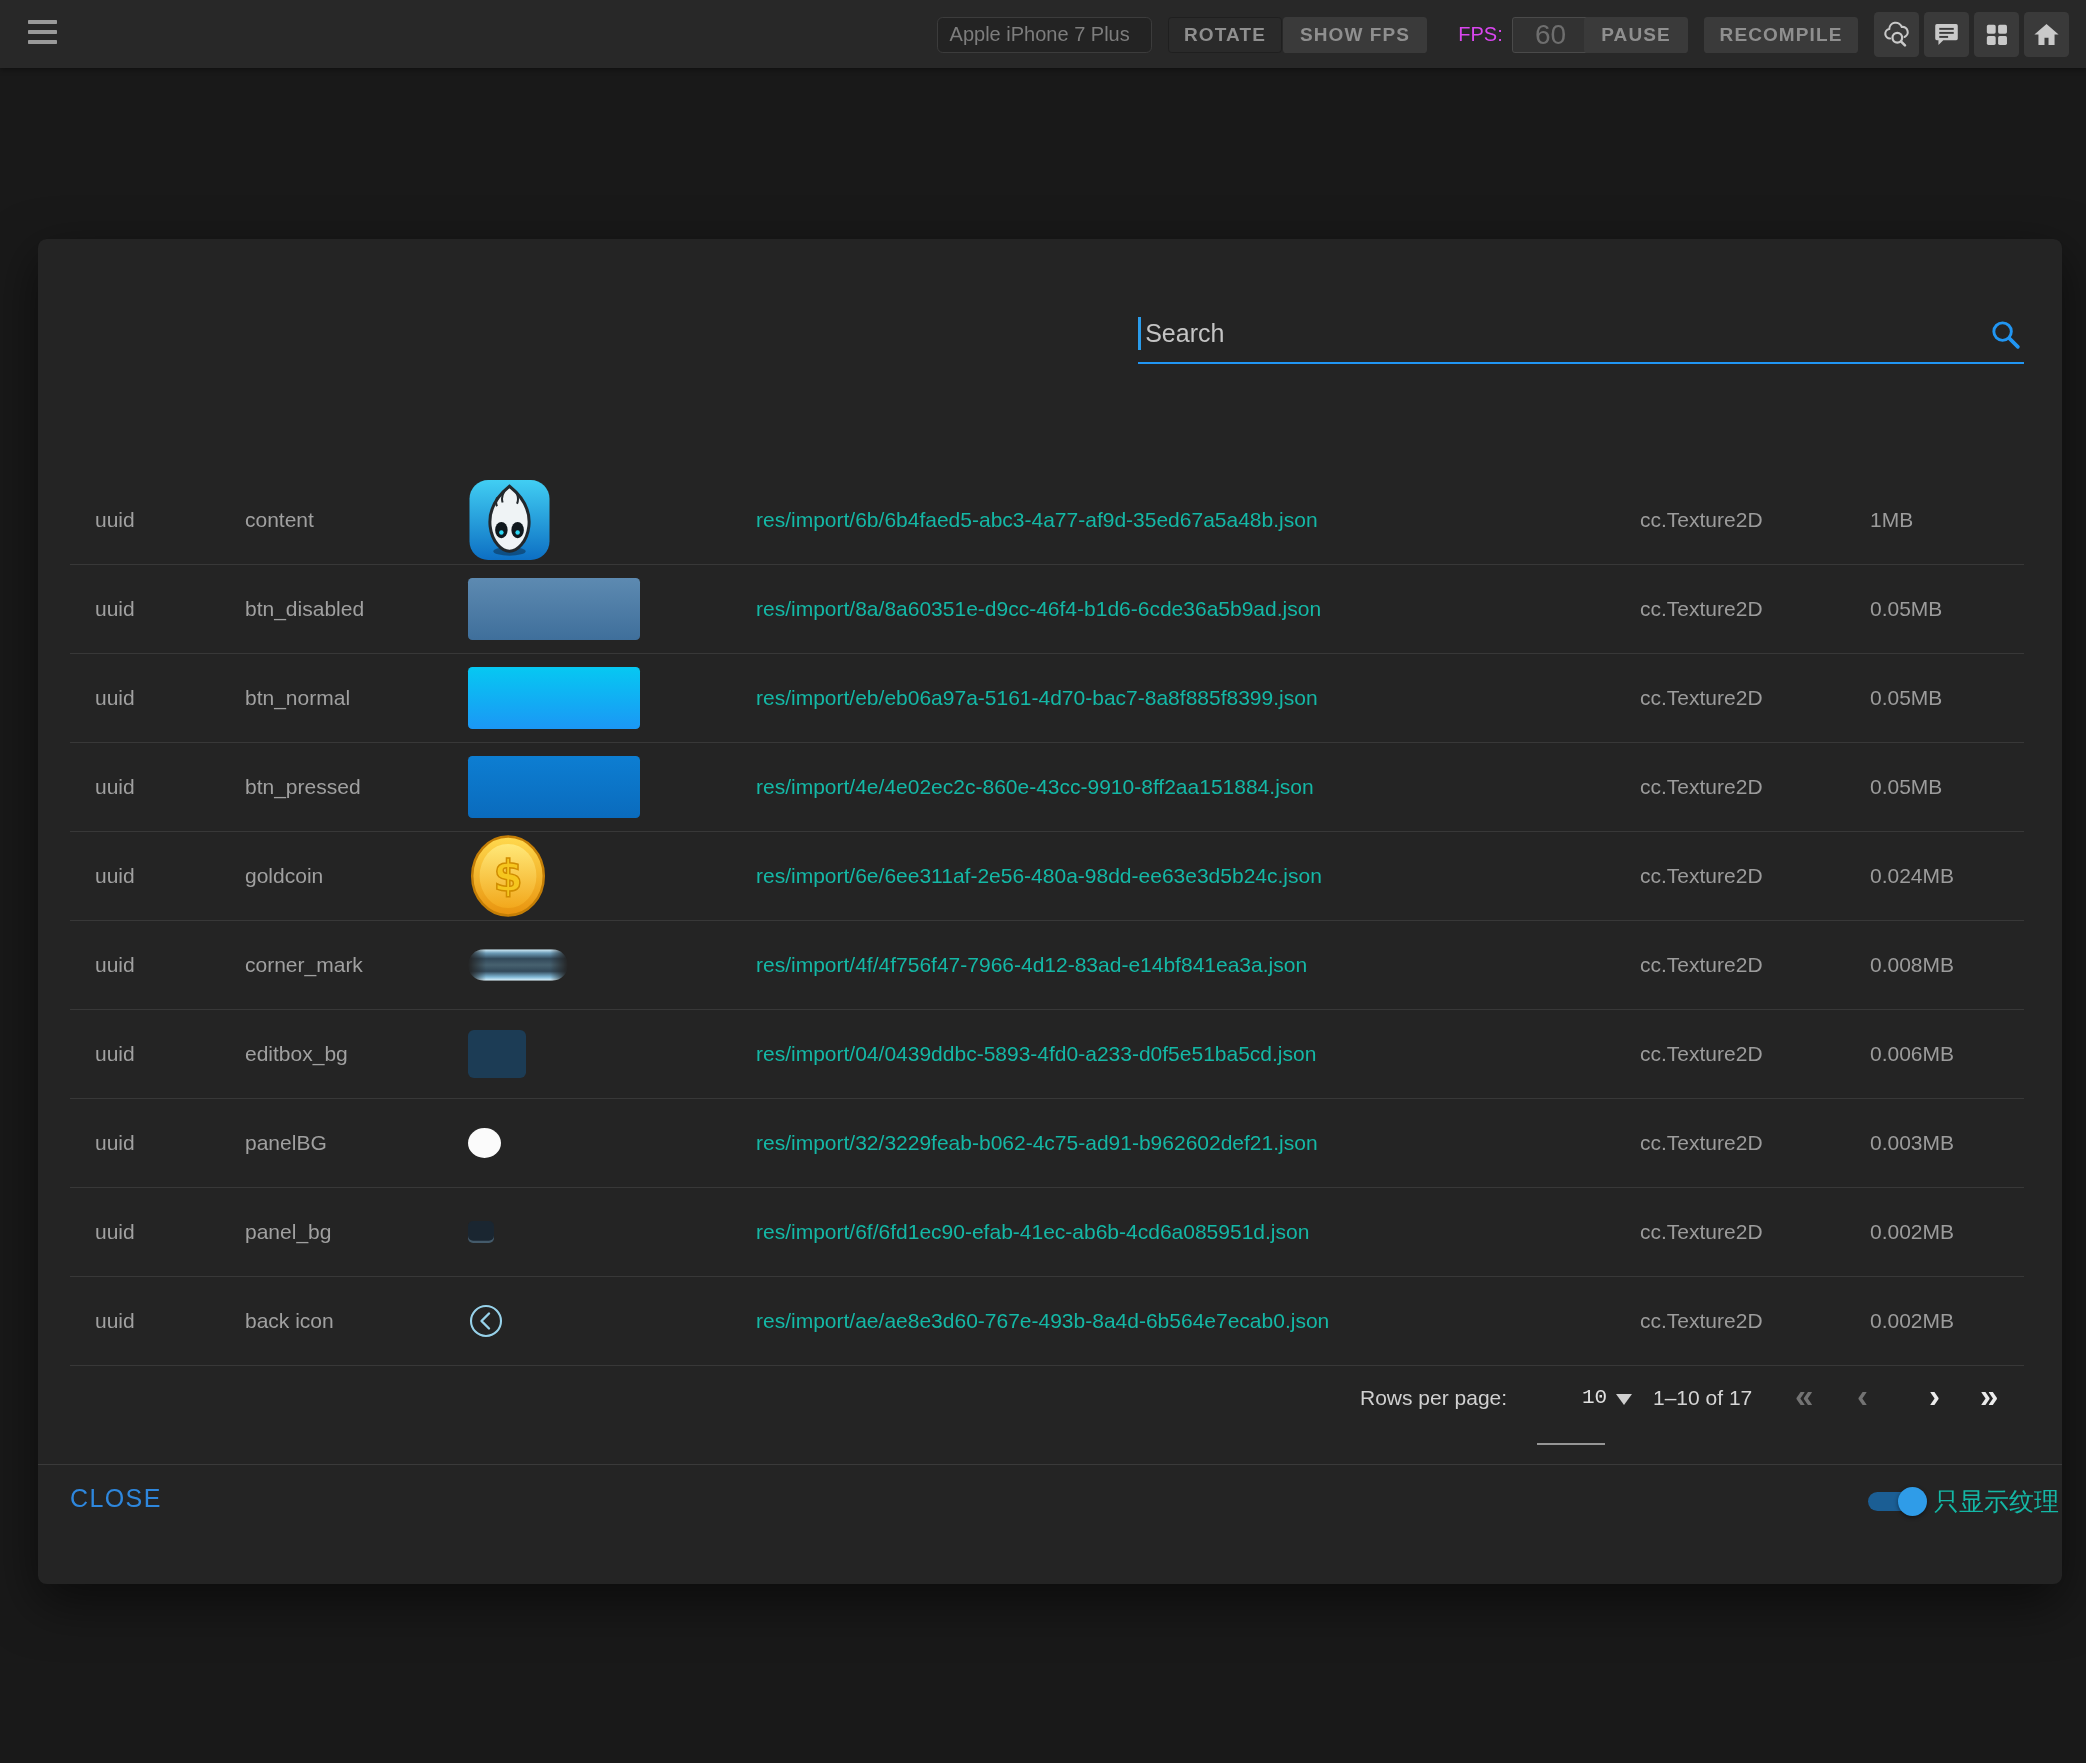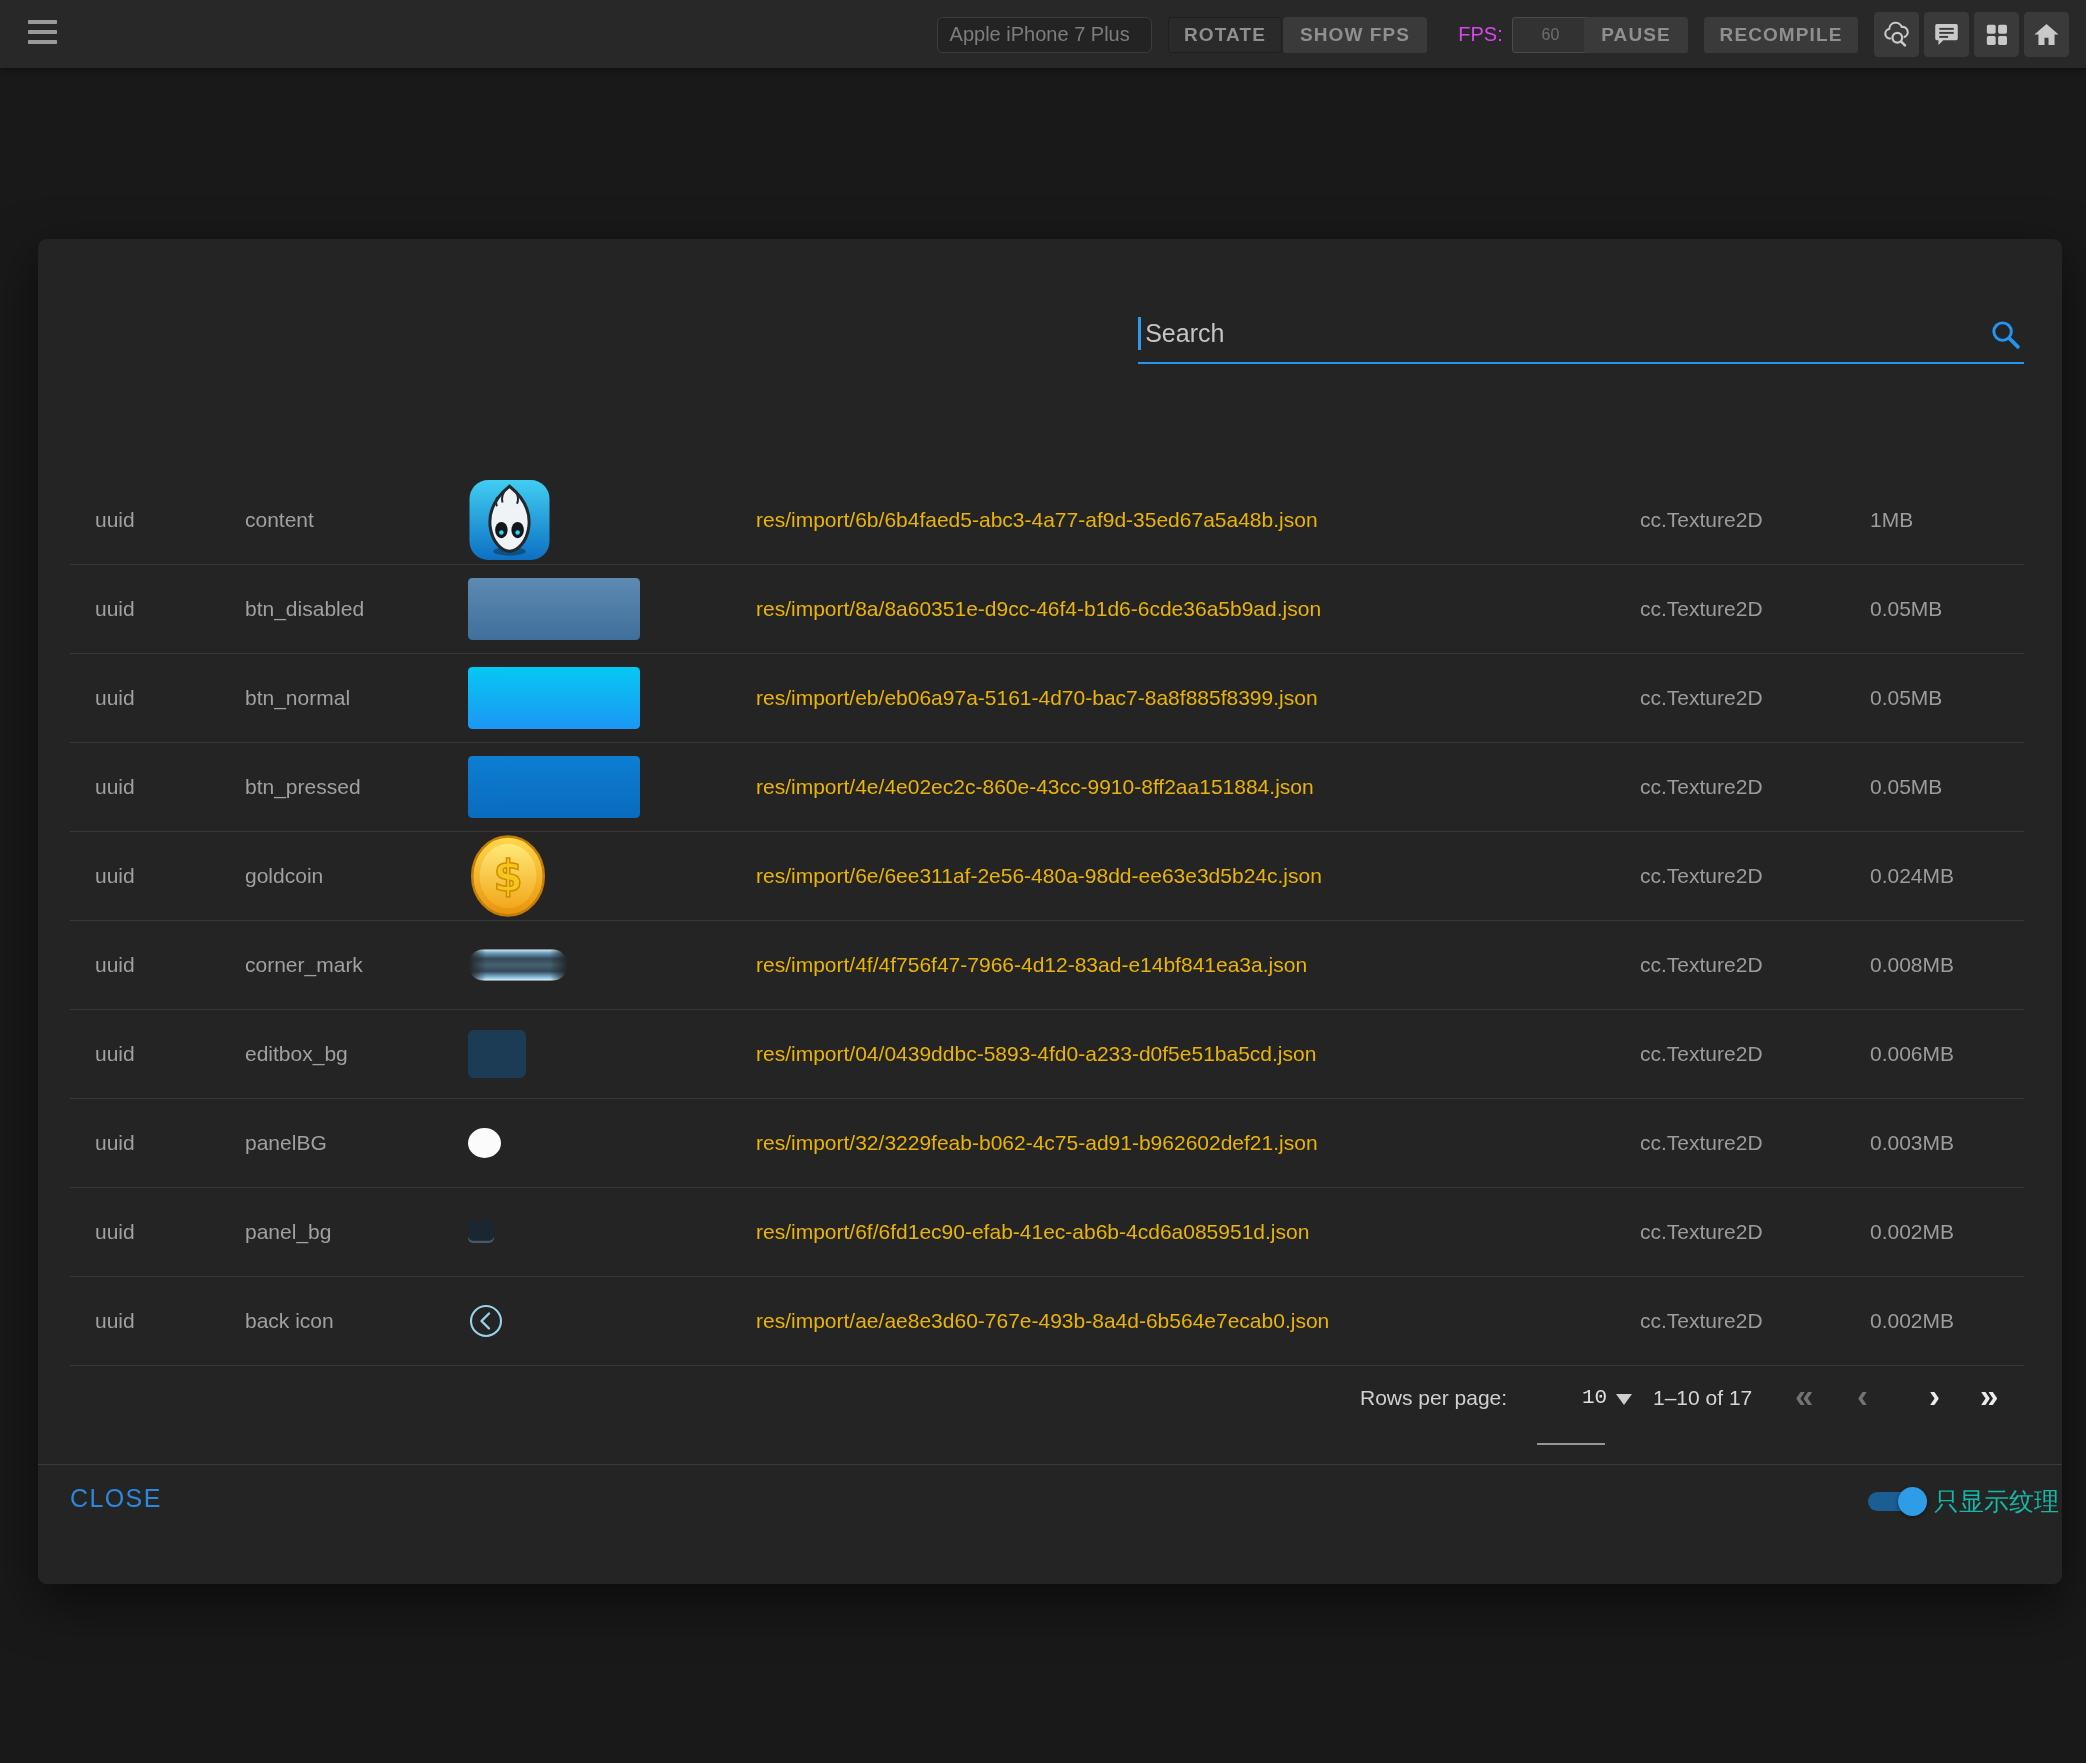--- a/index.html
+++ b/index.html
@@ -11,21 +11,21 @@
     box-shadow:0 1.4px 5.8px rgba(0,0,0,.45);}
   .hamburger{position:absolute;left:27.5px;top:20px;width:30px;height:27.5px;cursor:pointer;}
   .hamburger span{display:block;width:29px;height:4.3px;background:#9a9a9a;border-radius:0.7px;margin-bottom:5.8px;}
   .tb-item{position:absolute;top:16.7px;height:36px;box-sizing:border-box;display:flex;align-items:center;justify-content:center;}
   .tb-device{left:937px;width:215px;background:#232323;border:1.4px solid #3c3c3c;border-radius:5.8px;
     color:#7d7d7d;font-size:20px;padding-left:11.6px;justify-content:flex-start;}
   .tb-btn{background:#3a3a3a;border-radius:3.6px;color:#8f8f8f;font-size:19px;font-weight:bold;letter-spacing:1.1px;}
   .tb-rotate{left:1168px;width:114px;background:#2a2a2a;border:0.7px solid #1f1f1f;}
   .tb-showfps{left:1283px;width:144px;text-align:center;}
   .tb-fpslabel{left:1459px;width:43px;color:#d946ef;font-size:20px;background:none;}
-  .tb-fpsinput{left:1512px;width:77px;background:#323232;border:1.4px solid #4a4a4a;border-radius:2.9px;color:#6e6e6e;font-size:16px;}
+  .tb-fpsinput{left:1512px;width:77px;background:#323232;border:1.4px solid #4a4a4a;border-radius:2.9px;color:#6e6e6e;font-size:28px;}
   .tb-pause{left:1584px;width:104px;}
   .tb-recompile{left:1704px;width:154px;}
   .tb-icon{top:11.6px;width:45px;height:45px;background:#3a3a3a;border-radius:4.3px;}
   .tb-icon svg{width:29px;height:29px;}
   .ti-1{left:1874px}.ti-2{left:1924px}.ti-3{left:1974px}.ti-4{left:2024px}
 
   
   .dialog{position:absolute;left:38px;top:239px;width:2024px;height:1345px;background:#242424;
     border-radius:8.7px;box-shadow:0 17.4px 51px rgba(0,0,0,.55);}
   .dlg-title{position:absolute;left:32px;top:62px;font-size:27.5px;line-height:39px;color:#f0f0f0;font-weight:500;}
@@ -37,21 +37,21 @@
 
   .thead{position:absolute;left:32px;right:38px;top:145px;height:60px;border-bottom:0.7px solid #454545;}
   .hcell{position:absolute;top:50%;transform:translateY(-50%);font-size:20px;color:#9a9a9a;}
   .hcell.sorted{color:#fafafa;font-weight:bold;}
   .sort-arrow{font-size:22px;margin-left:7.2px;font-weight:bold;}
   .c-type{left:25px}.c-name{left:175px}.c-preview{left:398px}.c-id{left:686px}.c-content{left:1570px}.c-size{left:1800px}
 
   .tbody{position:absolute;left:32px;right:38px;top:205px;margin-top:32px;}
   .trow{position:relative;height:88px;border-bottom:0.7px solid #383838;}
   .cell{position:absolute;top:50%;transform:translateY(-50%);font-size:21px;color:#a0a0a0;}
-  .cell.c-id{color:#eab308;}
+  .cell.c-id{color:#14b8a6;}
   .cell.c-content,.cell.c-size{color:#9c9c9c;}
   .cell.c-preview{display:flex;align-items:center;}
 
   .pv-btn{width:172px;height:62px;border-radius:4.3px;}
   .pv-btn-disabled{background:linear-gradient(180deg,#5d8ab1,#3f6f9b);}
   .pv-btn-normal{background:linear-gradient(180deg,#06c8f2,#1b97f5);}
   .pv-btn-pressed{background:linear-gradient(180deg,#0d7ed2,#0a6bbd);}
   .pv-mascot{width:83px;height:80px;}
   .pv-coin{width:80px;height:84px;}
   .pv-corner{width:100px;height:32px;}

